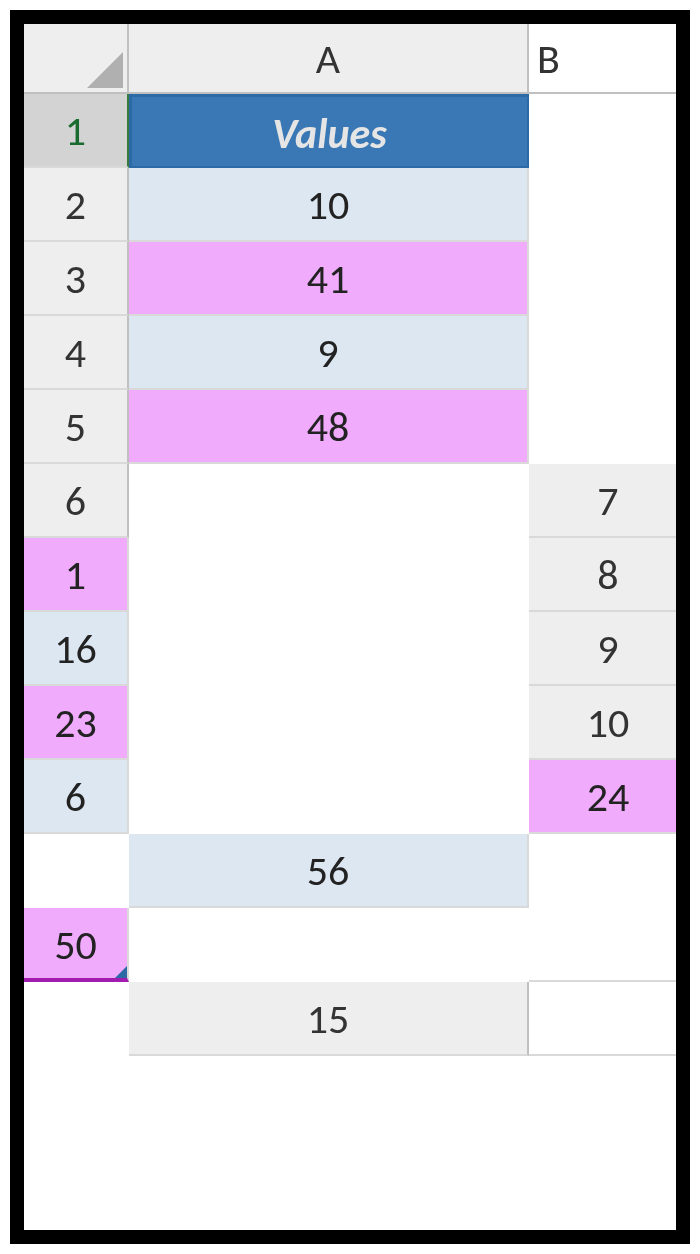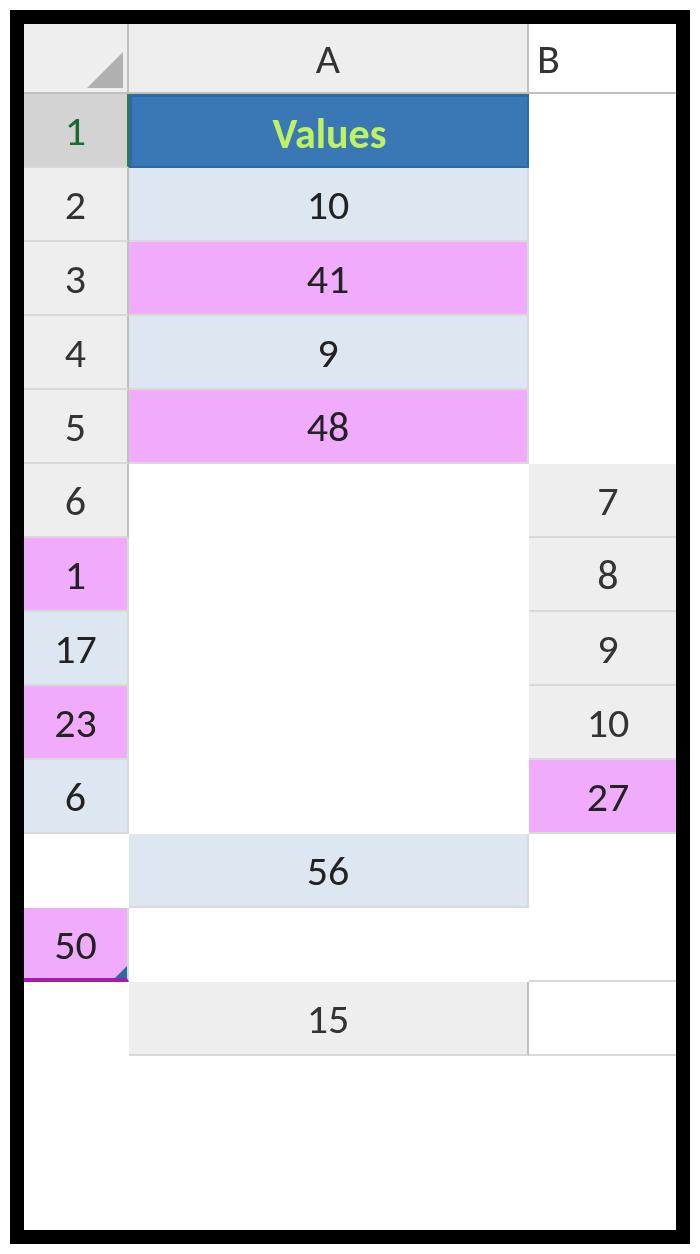--- a/index.html
+++ b/index.html
@@ -74,26 +74,27 @@
       border-right: 2px solid #d9d9d9;
       border-bottom: 2px solid #d9d9d9;
       text-align: center;
       height: 74px;
       line-height: 74px;
       background: #f0abfc;
       position: relative;
     }
     .cell.header-cell {
       background: #3a78b5;
-      color: #bef264;
+      color: #e5e5e5;
       font-weight: 700;
       border-top: 3px solid #2b6aa5;
       border-left: 3px solid #2b6aa5;
       border-right: 2px solid #2b6aa5;
       border-bottom: 2px solid #2b6aa5;
+      font-style: italic;
     }
     .cell.banded {
       background: #dde7f1;
     }
     .cell.last-data {
       border-bottom: 4px solid #a21caf;
     }
     .cell.last-data::after {
       content: "";
       position: absolute;
@@ -149,32 +150,32 @@
     <div class="empty-b"></div>
 
     <div class="row-header">6</div>
     <div class="empty-b"></div>
 
     <div class="row-header">7</div>
     <div class="cell">1</div>
     <div class="empty-b"></div>
 
     <div class="row-header">8</div>
-    <div class="cell banded">17</div>
+    <div class="cell banded">16</div>
     <div class="empty-b"></div>
 
     <div class="row-header">9</div>
     <div class="cell">23</div>
     <div class="empty-b"></div>
 
     <div class="row-header">10</div>
     <div class="cell banded">6</div>
     <div class="empty-b"></div>
 
-    <div class="cell">27</div>
+    <div class="cell">24</div>
     <div class="empty-b"></div>
 
     <div class="cell banded">56</div>
     <div class="empty-b"></div>
 
     <div class="cell last-data">50</div>
     <div class="empty-b"></div>
 
     <div class="blank-cell"></div>
     <div class="empty-b"></div>

